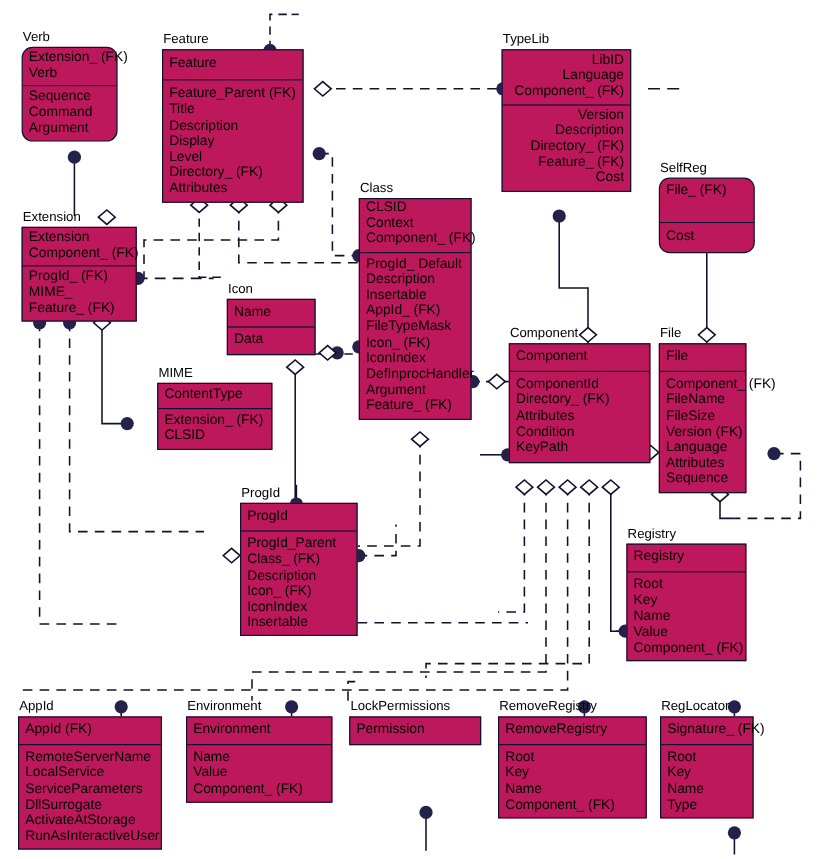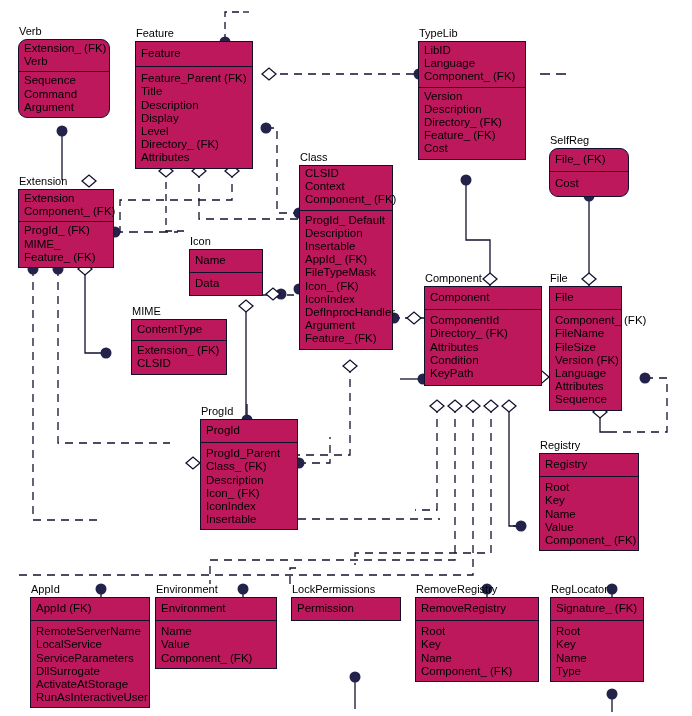--- a/index.html
+++ b/index.html
@@ -174,21 +174,21 @@
       <path d="M593 412 l7 -6 l7 6 l-7 6 z"></path>
 
       <path d="M430 406 l7 -6 l7 6 l-7 6 z"></path>
       <path d="M448 406 l7 -6 l7 6 l-7 6 z"></path>
       <path d="M466 406 l7 -6 l7 6 l-7 6 z"></path>
       <path d="M484 406 l7 -6 l7 6 l-7 6 z"></path>
       <path d="M502 406 l7 -6 l7 6 l-7 6 z"></path>
     </g>
   </svg>
 
-  <div class="entity" style="left:18px;top:39px;width:92px;">
+  <div class="entity" style="left:18px;top:39px;width:80px;">
     <div class="ent-title">Verb</div>
     <div class="ent-box rounded-box" style="border-radius:9px;">
       <div class="pk" style="border-radius:8px 8px 0 0;">
         <div class="fld">Extension_ (FK)</div>
         <div class="fld">Verb</div>
       </div>
       <div class="attrs" style="border-radius:0 0 8px 8px;">
         <div class="fld">Sequence</div>
         <div class="fld">Command</div>
         <div class="fld">Argument</div>
@@ -207,42 +207,42 @@
         <div class="fld">Title</div>
         <div class="fld">Description</div>
         <div class="fld">Display</div>
         <div class="fld">Level</div>
         <div class="fld">Directory_ (FK)</div>
         <div class="fld">Attributes</div>
       </div>
     </div>
   </div>
 
-  <div class="entity" style="left:418px;top:41px;width:108px;">
+  <div class="entity" style="left:418px;top:41px;width:108px;text-align:right;">
     <div class="ent-title">TypeLib</div>
     <div class="ent-box">
       <div class="pk">
         <div class="fld">LibID</div>
         <div class="fld">Language</div>
         <div class="fld">Component_ (FK)</div>
       </div>
       <div class="attrs">
         <div class="fld">Version</div>
         <div class="fld">Description</div>
         <div class="fld">Directory_ (FK)</div>
         <div class="fld">Feature_ (FK)</div>
         <div class="fld">Cost</div>
       </div>
     </div>
   </div>
 
   <div class="entity" style="left:549px;top:148px;width:80px;">
     <div class="ent-title">SelfReg</div>
     <div class="ent-box" style="border-radius:9px;">
-      <div class="pk" style="border-radius:8px 8px 0 0;padding-top:4px;padding-bottom:5px;">
+      <div class="pk" style="border-radius:8px 8px 0 0;padding-top:4px;padding-bottom:19px;">
         <div class="fld">File_ (FK)</div>
       </div>
       <div class="attrs" style="border-radius:0 0 8px 8px;padding-top:5px;padding-bottom:6px;">
         <div class="fld">Cost</div>
       </div>
     </div>
   </div>
 
   <div class="entity" style="left:18px;top:189px;width:96px;">
     <div class="ent-title">Extension</div>
@@ -351,37 +351,37 @@
         <div class="fld">ProgId_Parent</div>
         <div class="fld">Class_ (FK)</div>
         <div class="fld">Description</div>
         <div class="fld">Icon_ (FK)</div>
         <div class="fld">IconIndex</div>
         <div class="fld">Insertable</div>
       </div>
     </div>
   </div>
 
-  <div class="entity" style="left:539px;top:453px;width:100px;">
+  <div class="entity" style="left:522px;top:453px;width:100px;">
     <div class="ent-title">Registry</div>
     <div class="ent-box">
       <div class="pk" style="padding-top:4px;padding-bottom:5px;">
         <div class="fld">Registry</div>
       </div>
       <div class="attrs" style="padding-top:4px;">
         <div class="fld">Root</div>
         <div class="fld">Key</div>
         <div class="fld">Name</div>
         <div class="fld">Value</div>
         <div class="fld">Component_ (FK)</div>
       </div>
     </div>
   </div>
 
-  <div class="entity" style="left:15px;top:597px;width:120px;margin-left:15px;">
+  <div class="entity" style="left:15px;top:597px;width:120px;">
     <div class="ent-title">AppId</div>
     <div class="ent-box">
       <div class="pk" style="padding-top:4px;padding-bottom:5px;">
         <div class="fld">AppId (FK)</div>
       </div>
       <div class="attrs" style="padding-top:4px;">
         <div class="fld">RemoteServerName</div>
         <div class="fld">LocalService</div>
         <div class="fld">ServiceParameters</div>
         <div class="fld">DllSurrogate</div>
@@ -422,21 +422,21 @@
       </div>
       <div class="attrs" style="padding-top:4px;">
         <div class="fld">Root</div>
         <div class="fld">Key</div>
         <div class="fld">Name</div>
         <div class="fld">Component_ (FK)</div>
       </div>
     </div>
   </div>
 
-  <div class="entity" style="left:550px;top:597px;width:94px;">
+  <div class="entity" style="left:550px;top:597px;width:78px;">
     <div class="ent-title">RegLocator</div>
     <div class="ent-box">
       <div class="pk" style="padding-top:4px;padding-bottom:5px;">
         <div class="fld">Signature_ (FK)</div>
       </div>
       <div class="attrs" style="padding-top:4px;">
         <div class="fld">Root</div>
         <div class="fld">Key</div>
         <div class="fld">Name</div>
         <div class="fld">Type</div>

